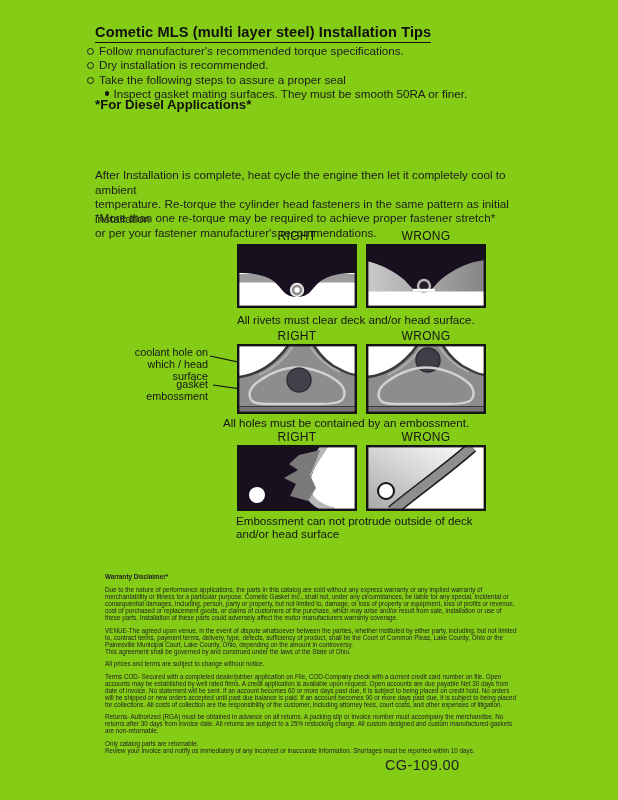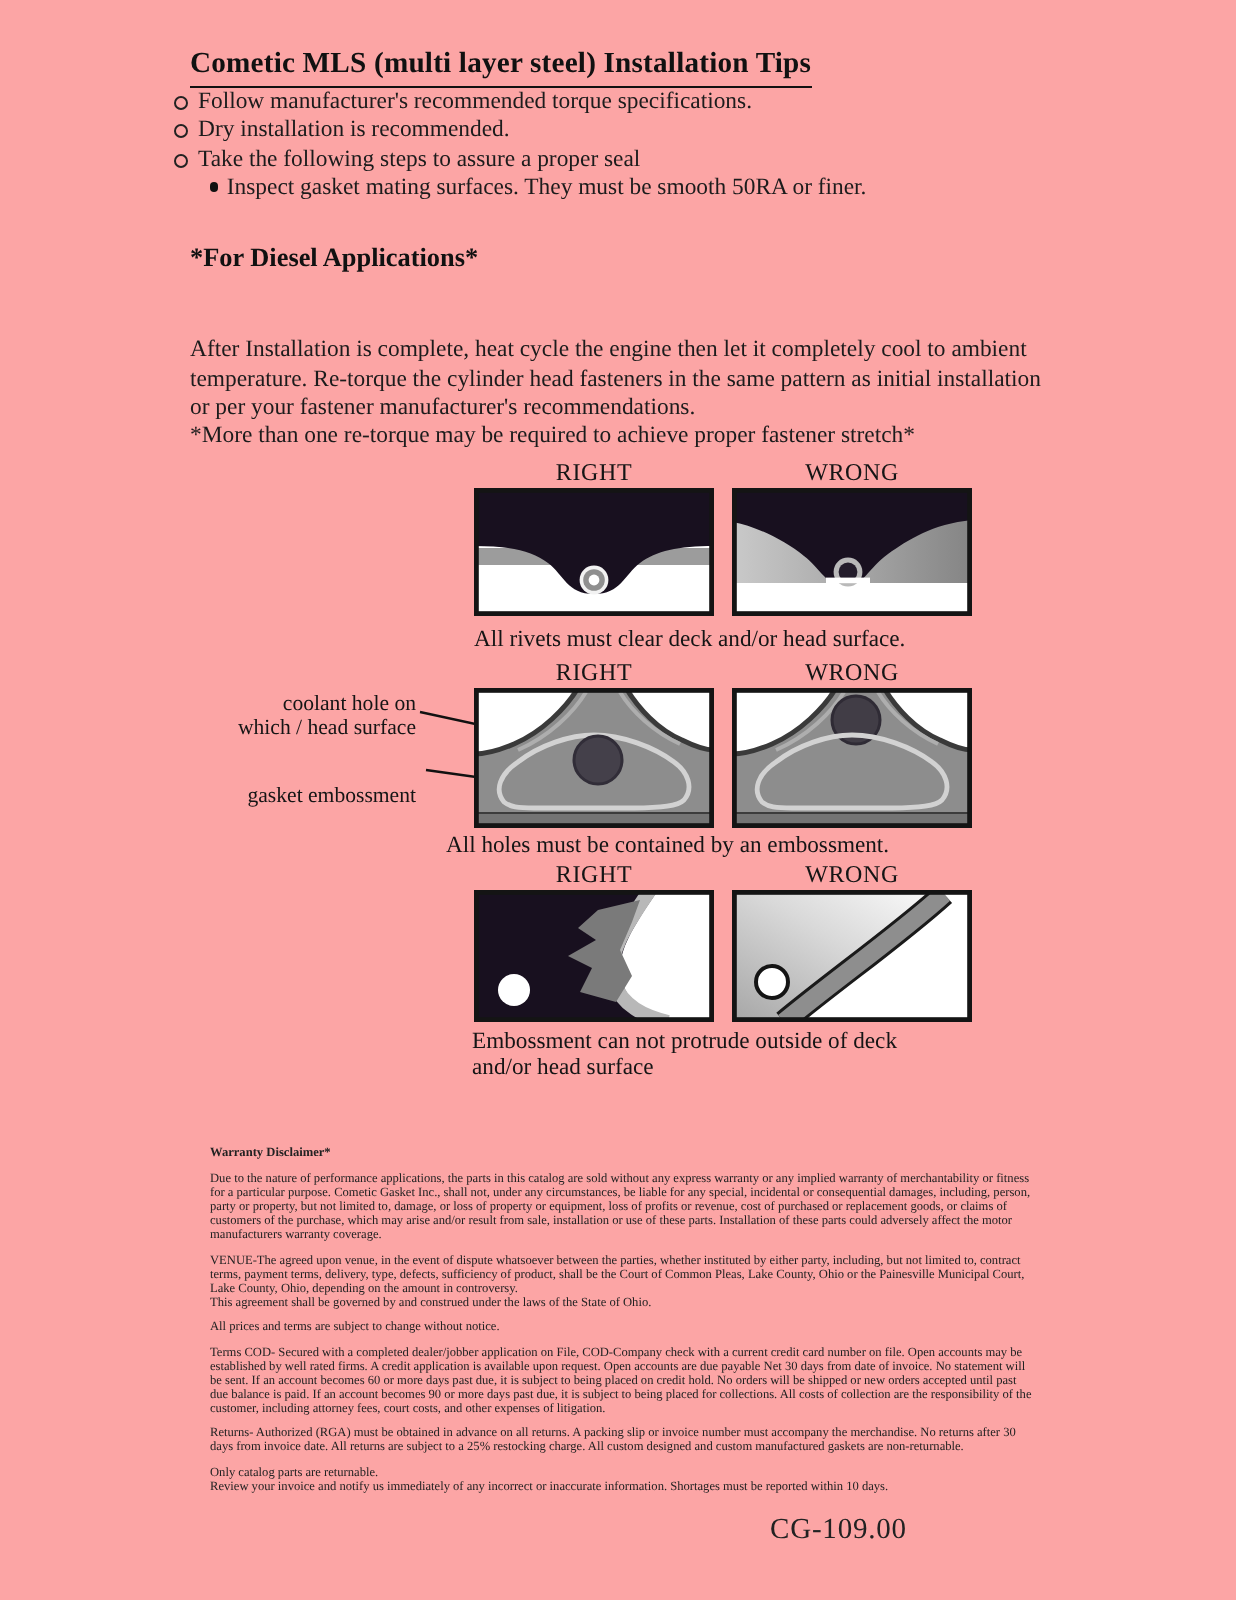--- a/index.html
+++ b/index.html
@@ -1,38 +1,38 @@
 <!DOCTYPE html>
 <html><head>
 <meta charset="utf-8">
 <style>
   html,body{margin:0;padding:0;background:#ffffff;}
   #page{
-    position:relative;width:618px;height:800px;background:#fca5a5;overflow:hidden;
-    font-family:Liberation Serif, serif;color:#1c1c1c;
+    position:relative;width:618px;height:800px;background:#84cc16;overflow:hidden;
+    font-family:Liberation Sans, sans-serif;color:#1c1c1c;
   }
   .abs{position:absolute;}
   .preline{white-space:pre-line;}
 
   .doc-title{
     left:95px;top:24px;font-size:14.6px;font-weight:bold;color:#111;
     border-bottom:1.6px solid #111;padding-bottom:2px;letter-spacing:.1px;
   }
   .tips{left:87px;top:44px;font-size:11.7px;line-height:14.3px;}
   .tip-row{display:flex;align-items:flex-start;}
   .tip-row.sub{padding-left:18px;justify-content:flex-end;}
   .marker-circle{
     width:5px;height:5px;border:1px solid #222;border-radius:50%;
     margin:4px 5px 0 0;flex:0 0 auto;
   }
   .marker-dot{
     width:4.4px;height:4.4px;background:#111;border-radius:50%;
     margin:4.6px 4px 0 0;flex:0 0 auto;
   }
-  .diesel-heading{left:95px;top:121px;font-size:13.2px;font-weight:bold;color:#111;}
+  .diesel-heading{left:95px;top:97px;font-size:13.2px;font-weight:bold;color:#111;}
   .body-para{left:95px;width:450px;font-size:11.7px;line-height:14.6px;}
   .p1{top:134px;}
   .p2{top:168px;}
   .note{top:211px;}
 
   .dlabel{font-size:12px;color:#151515;text-align:center;width:120px;letter-spacing:.3px;}
   .dcaption{font-size:11.6px;color:#151515;line-height:13px;}
   .callout{font-size:10.8px;line-height:11.8px;color:#151515;text-align:right;width:95px;}
 
   .legal{
@@ -110,21 +110,21 @@
     </svg>
   </div>
 
   <div class="abs dcaption" style="left:237px;top:313px;">All rivets must clear deck and/or head surface.</div>
 
   <div class="abs dlabel" style="left:237px;top:329px;">RIGHT</div>
   <div class="abs dlabel" style="left:366px;top:329px;">WRONG</div>
 
   <div class="abs callout preline" style="left:113px;top:347px;">coolant hole on
 which / head surface</div>
-  <div class="abs callout" style="left:113px;top:393px;">gasket embossment</div>
+  <div class="abs callout" style="left:113px;top:379px;">gasket embossment</div>
 
   <svg class="abs" style="left:205px;top:350px;" width="110" height="48" viewBox="0 0 110 48">
     <line x1="5" y1="6" x2="93" y2="25" stroke="#111" stroke-width="1.2"></line>
     <line x1="8" y1="35" x2="58" y2="42" stroke="#111" stroke-width="1.2"></line>
   </svg>
 
   <div class="abs" style="left:237px;top:344px;">
     <svg width="120" height="70" viewBox="0 0 120 70">
       <rect x="0" y="0" width="120" height="70" fill="#8d8d8d"></rect>
       <path d="M0,0 L52,0 C46,10 34,22 20,28 C13,31 6,33 0,33 Z" fill="#ffffff" stroke="#3a3a3a" stroke-width="2.5"></path>

